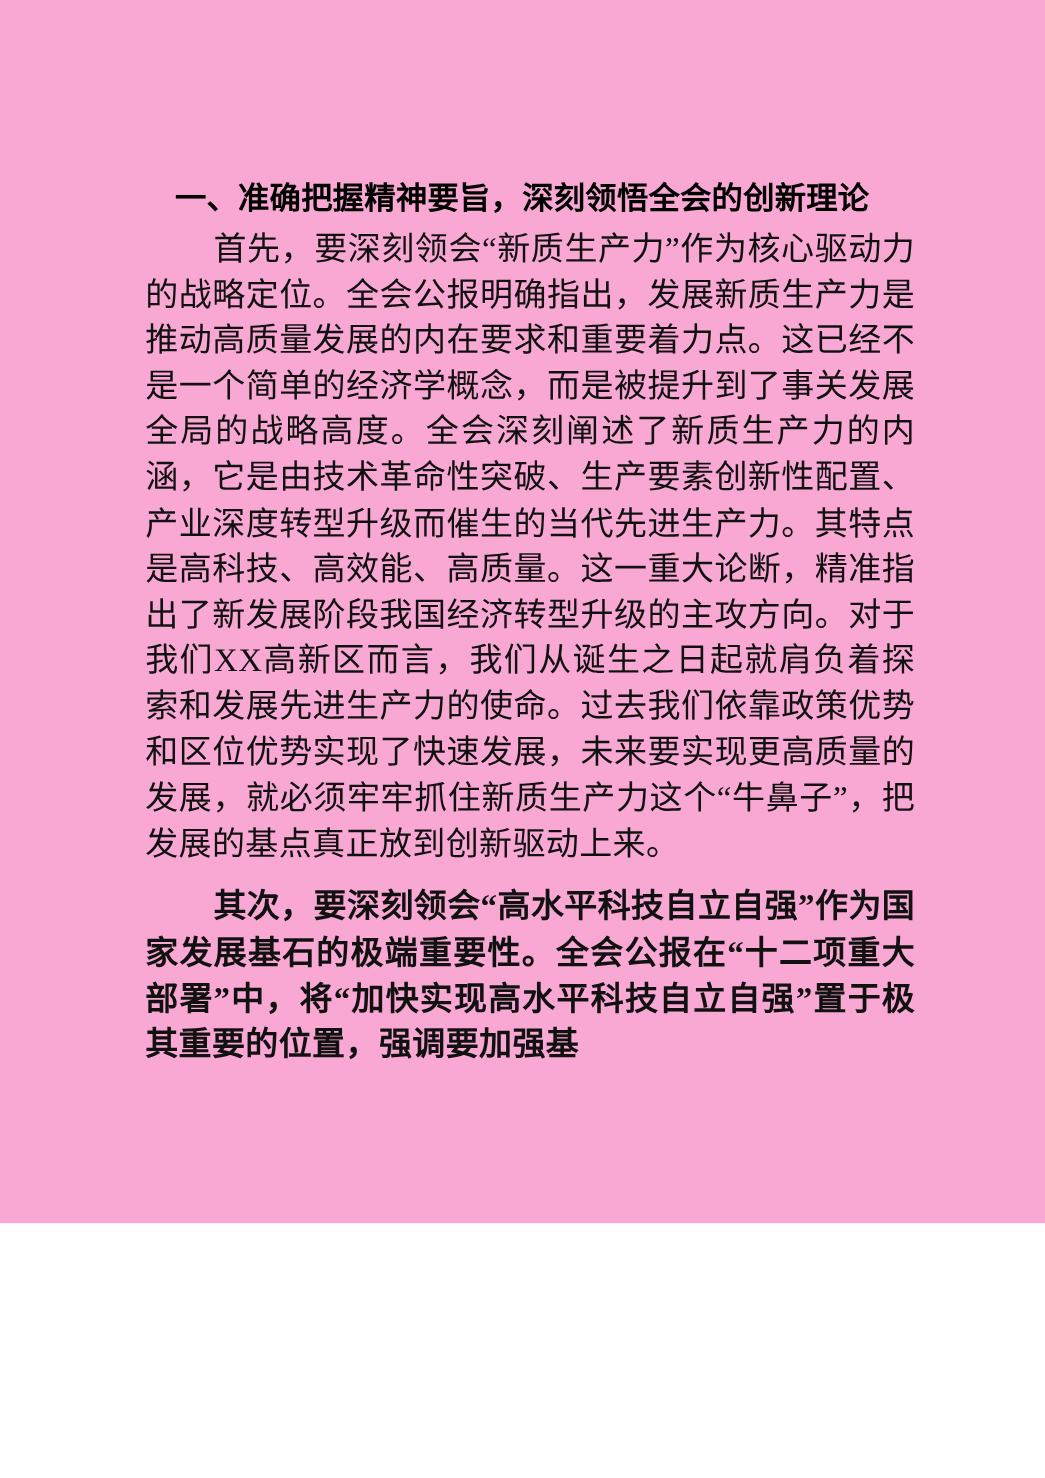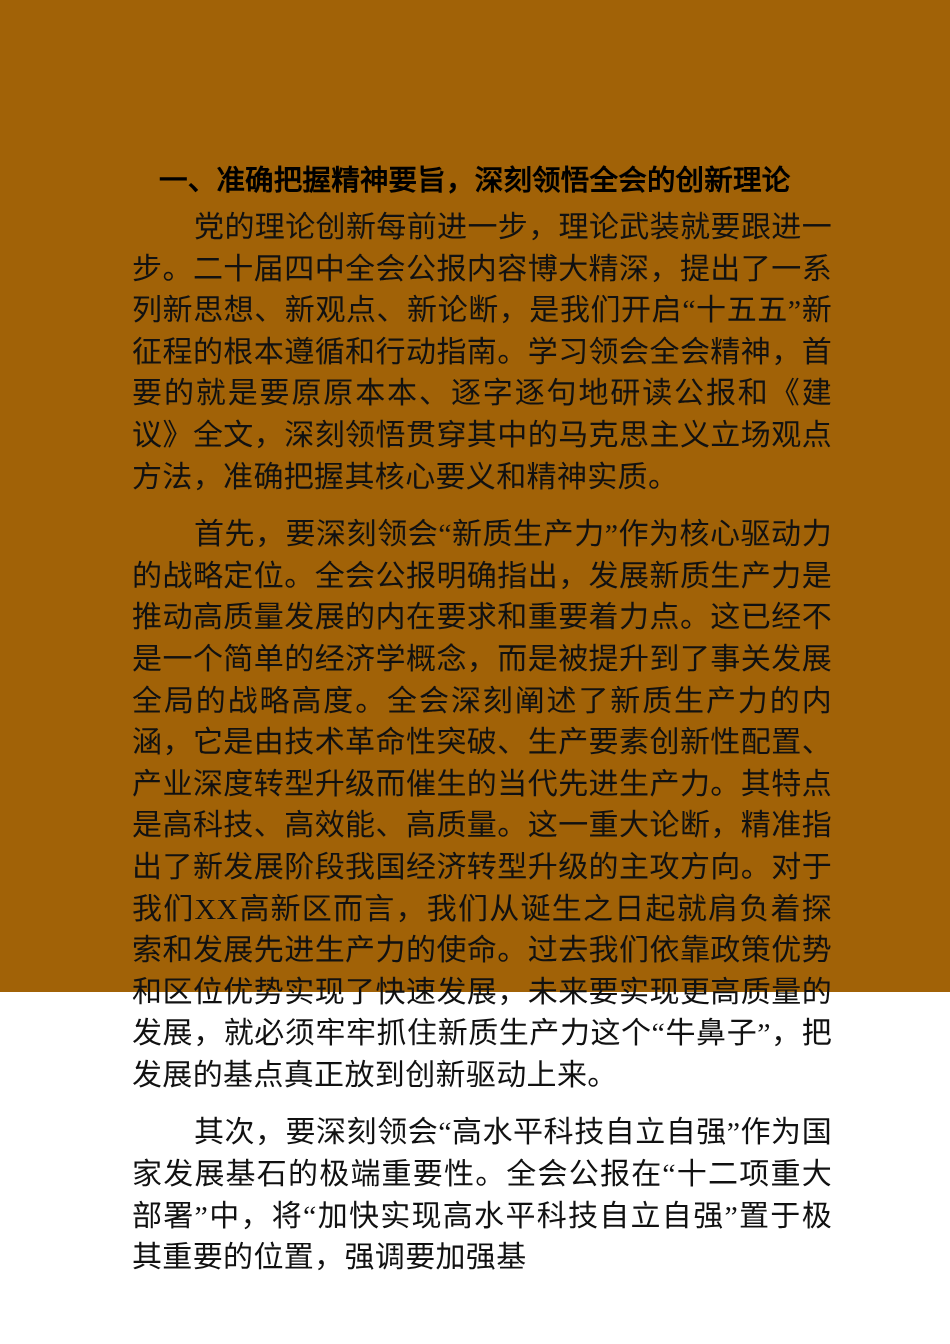--- a/index.html
+++ b/index.html
@@ -13,22 +13,22 @@
     height: 1344px;
     overflow: hidden;
     font-family: "Liberation Serif", "DejaVu Serif", serif;
     color: #000000;
     -webkit-font-smoothing: antialiased;
   }
 
   .page {
     position: relative;
     width: 950px;
-    height: 992px;
-    background: #a16207;
+    height: 1112px;
+    background: #f9a8d4;
     box-sizing: border-box;
   }
 
   .content {
     position: absolute;
     left: 132px;
     top: 160px;
     width: 700px;
   }
 
@@ -57,32 +57,32 @@
     word-break: break-all;
   }
 
   .body-par + .body-par {
     margin-top: 16px;
   }
 
   
   .body-par.clipped {
     text-align: justify;
+    font-weight: bold;
   }
 </style>
 </head>
 <body>
 
 <div class="page">
 
   <div class="content">
 
     <h2 class="section-heading">一、准确把握精神要旨，深刻领悟全会的创新理论</h2>
 
-    <p class="body-par">党的理论创新每前进一步，理论武装就要跟进一步。二十届四中全会公报内容博大精深，提出了一系列新思想、新观点、新论断，是我们开启“十五五”新征程的根本遵循和行动指南。学习领会全会精神，首要的就是要原原本本、逐字逐句地研读公报和《建议》全文，深刻领悟贯穿其中的马克思主义立场观点方法，准确把握其核心要义和精神实质。</p>
 
     <p class="body-par">首先，要深刻领会“新质生产力”作为核心驱动力的战略定位。全会公报明确指出，发展新质生产力是推动高质量发展的内在要求和重要着力点。这已经不是一个简单的经济学概念，而是被提升到了事关发展全局的战略高度。全会深刻阐述了新质生产力的内涵，它是由技术革命性突破、生产要素创新性配置、产业深度转型升级而催生的当代先进生产力。其特点是高科技、高效能、高质量。这一重大论断，精准指出了新发展阶段我国经济转型升级的主攻方向。对于我们XX高新区而言，我们从诞生之日起就肩负着探索和发展先进生产力的使命。过去我们依靠政策优势和区位优势实现了快速发展，未来要实现更高质量的发展，就必须牢牢抓住新质生产力这个“牛鼻子”，把发展的基点真正放到创新驱动上来。</p>
 
     <p class="body-par clipped">其次，要深刻领会“高水平科技自立自强”作为国家发展基石的极端重要性。全会公报在“十二项重大部署”中，将“加快实现高水平科技自立自强”置于极其重要的位置，强调要加强基</p>
 
   </div>
 
 </div>
 
 </body></html>

